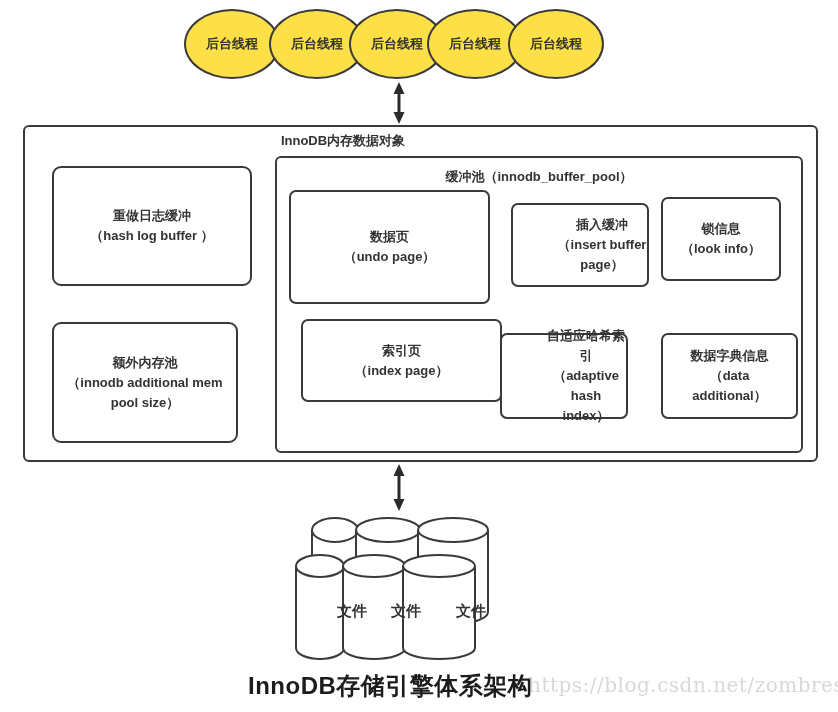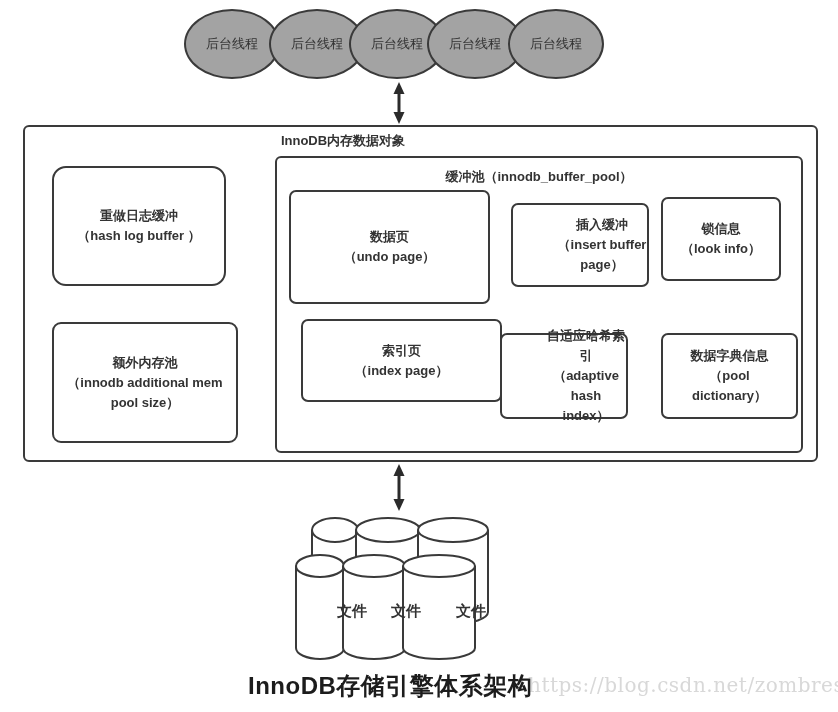--- a/index.html
+++ b/index.html
@@ -5,23 +5,23 @@
   html,body{margin:0;padding:0;background:#ffffff;}
   .stage{
     position:relative;width:838px;height:712px;background:#ffffff;
     font-family:"Liberation Sans","DejaVu Sans",sans-serif;
     color:#333333;overflow:hidden;
   }
   .abs{position:absolute;}
   
   .thread{
     position:absolute;top:9px;width:96px;height:70px;
-    border:2px solid #3a3a3a;border-radius:50%;background:#a3a3a3;
+    border:2px solid #3a3a3a;border-radius:50%;background:#fde047;
     display:flex;align-items:center;justify-content:center;
-    font-size:13px;font-weight:normal;box-sizing:border-box;
+    font-size:13px;font-weight:bold;box-sizing:border-box;
   }
   
   .box{
     position:absolute;border:2px solid #3a3a3a;background:#ffffff;
     box-sizing:border-box;display:flex;flex-direction:column;
     align-items:center;justify-content:center;text-align:center;
     font-size:13px;font-weight:bold;line-height:20px;
   }
   .outer-box{border-radius:6px;background:transparent;display:block;}
   .rounded{border-radius:9px;}
@@ -75,21 +75,21 @@
 
   <svg class="arrow-svg" style="left:388px;top:82px;" width="22" height="42" viewBox="0 0 22 42">
     <line x1="11" y1="9" x2="11" y2="33"></line>
     <polygon points="11,0 5.5,12 16.5,12"></polygon>
     <polygon points="11,42 5.5,30 16.5,30"></polygon>
   </svg>
 
   <div class="box outer-box" style="left:23px;top:125px;width:795px;height:337px;"></div>
   <div class="box-title" style="left:23px;top:132px;width:640px;">InnoDB内存数据对象</div>
 
-  <div class="box rounded pad" style="left:52px;top:166px;width:174px;height:120px;border-radius:14px;">
+  <div class="box rounded pad" style="left:52px;top:166px;width:200px;height:120px;">
     <div>重做日志缓冲</div>
     <div>（hash log buffer ）</div>
   </div>
   <div class="box rounded pad" style="left:52px;top:322px;width:186px;height:121px;">
     <div>额外内存池</div>
     <div>（innodb additional mem pool size）</div>
   </div>
 
   <div class="box outer-box" style="left:275px;top:156px;width:528px;height:297px;"></div>
   <div class="box-title" style="left:275px;top:168px;width:528px;">缓冲池（innodb_buffer_pool）</div>
@@ -109,21 +109,21 @@
   <div class="box rounded-sm pad" style="left:301px;top:319px;width:201px;height:83px;">
     <div>索引页</div>
     <div>（index page）</div>
   </div>
   <div class="box rounded-sm" style="left:500px;top:333px;width:128px;height:86px;">
     <div>自适应哈希索引</div>
     <div>（adaptive hash index）</div>
   </div>
   <div class="box rounded-sm pad" style="left:661px;top:333px;width:137px;height:86px;">
     <div>数据字典信息</div>
-    <div>（pool dictionary）</div>
+    <div>（data additional）</div>
   </div>
 
   <svg class="arrow-svg" style="left:388px;top:464px;" width="22" height="47" viewBox="0 0 22 47">
     <line x1="11" y1="9" x2="11" y2="38"></line>
     <polygon points="11,0 5.5,12 16.5,12"></polygon>
     <polygon points="11,47 5.5,35 16.5,35"></polygon>
   </svg>
 
   <svg class="cyl-svg abs" style="left:283px;top:510px;" width="215" height="155" viewBox="0 0 215 155">
 

